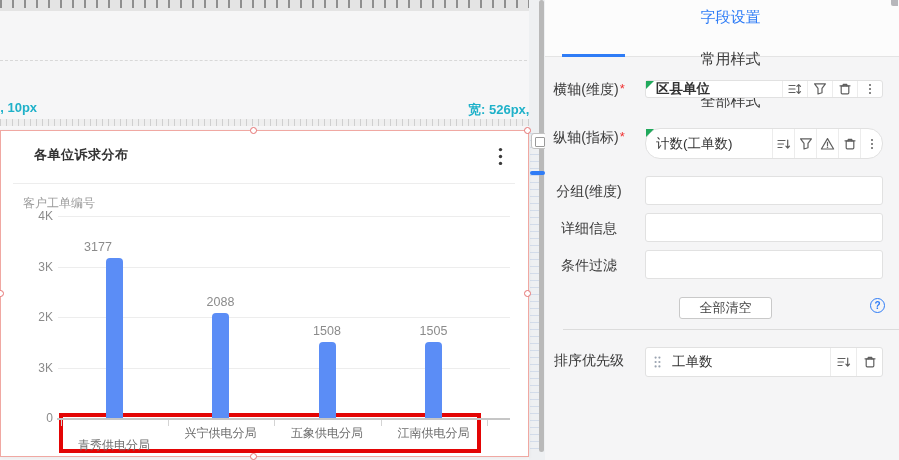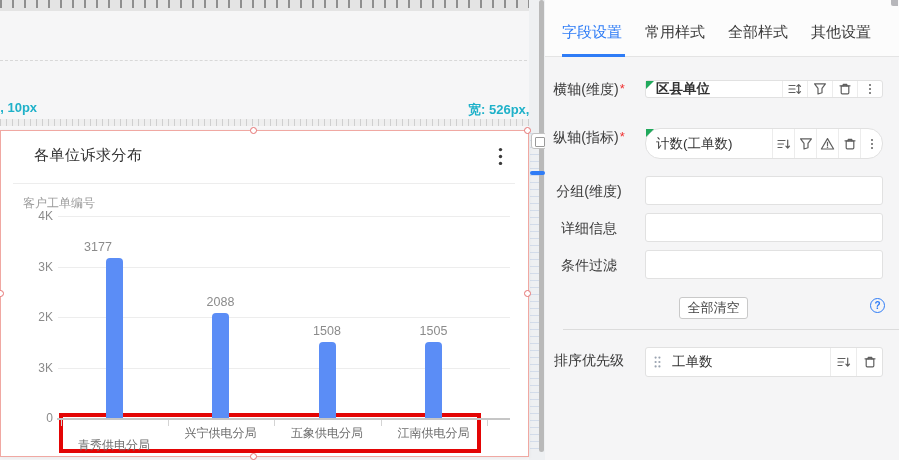--- a/index.html
+++ b/index.html
@@ -24,50 +24,50 @@
   #scroll-thumb { left:539px; top:0; width:5px; height:452px; background:#b9b9b9; border-radius:3px; }
   #blue-accent { left:530px; top:171px; width:15px; height:4px; background:#2f7cf6; border-radius:2px; }
   #mini-btn { left:531px; top:133px; width:16px; height:16px; background:#fff; border:1px solid #c2c2c2; border-radius:3px; }
   #mini-btn::after { content:""; position:absolute; left:3px; top:3px; width:8px; height:8px; border:1px solid #9a9a9a; border-radius:1px; }
   #corner-mark { left:891px; top:0; width:7px; height:6px; background:#b7b7bb; border-radius:0 0 0 2px; }
 
   
   #card { left:0; top:130px; width:529px; height:327px; background:#fff;
     border:1px solid #f0a8a2; box-shadow:0 1px 4px rgba(0,0,0,.06); }
   .handle { position:absolute; width:7px; height:7px; background:#fff; border:1px solid #e57373; border-radius:50%; z-index:9; }
-  #card-title { left:33px; top:15px; font-size:15px; color:#333; font-weight:normal; letter-spacing:.5px; }
+  #card-title { left:33px; top:15px; font-size:13px; color:#333; font-weight:bold; letter-spacing:.5px; }
   #card-menu { left:488px; top:13px; width:22px; height:24px; display:flex; align-items:center; justify-content:center; cursor:pointer; }
   #card-divider { left:12px; top:52px; width:502px; border-top:1px solid #ededed; }
   #y-axis-title { left:22px; top:64px; font-size:12px; color:#9b9b9b; }
   .gridline { position:absolute; left:57px; width:452px; border-top:1px solid #ededed; }
   .axis-line { position:absolute; left:56px; width:453px; height:2px; background:#c6c6c6; z-index:4; }
   .ytick { position:absolute; left:10px; width:42px; text-align:right; font-size:12px; color:#8b8b8b; }
   .bar { position:absolute; background:#5b8df6; border-radius:4px 4px 0 0; z-index:3; }
   .bar-value { position:absolute; font-size:12.5px; color:#8b8b8b; text-align:center; width:60px; z-index:5; }
   .xlabel { position:absolute; font-size:12px; color:#6d6d6d; text-align:center; width:96px; z-index:5; }
   .xtick { position:absolute; width:1px; height:6px; background:#d4d4d4; z-index:4; }
   #red-annotation { position:absolute; border:4px solid #e30505; z-index:2; }
 
   
   #panel { left:545px; top:0; width:354px; height:460px; background:#f5f5f6; }
   #tabstrip { left:0; top:0; width:354px; height:57px; background:#fcfcfc; border-bottom:1px solid #e4e4e4;
-    display:flex; align-items:center; padding:8px 0 0 17px; gap:23px; }
+    display:flex; align-items:center; padding:8px 0 0 17px; gap:23px;flex-direction:column; }
   .tab { font-size:15px; color:#3c3c3c; cursor:pointer; white-space:nowrap; }
   .tab.active { color:#2e7cf6; }
   #tab-underline { left:17px; top:54px; width:63px; height:3px; background:#2e7cf6; }
   .frow-label { position:absolute; left:0; width:88px; text-align:center; font-size:14px; color:#3a3a3a; white-space:nowrap; }
   .req { color:#f03030; font-size:13px; vertical-align:top; margin-left:1px; }
   .fbox { position:absolute; left:100px; width:238px; background:#fff; border:1px solid #e1e1e1; border-radius:3px; }
   .fbox .ftext { position:absolute; left:10px; top:0; bottom:0; display:flex; align-items:center; font-size:13.5px; color:#333; }
   .corner-green { position:absolute; left:0; top:0; width:0; height:0;
     border-top:8px solid #21a95c; border-right:8px solid transparent; }
   .icon-cells { position:absolute; right:0; top:0; bottom:0; display:flex; }
   .icon-cell { display:flex; align-items:center; justify-content:center; border-left:1px solid #ececec; cursor:pointer; }
   .icon-cell svg { display:block; }
-  #clear-btn { left:134px; top:297px; width:69px; height:22px; background:#fff; border:1px solid #c9c9c9; border-radius:3px;
+  #clear-btn { left:134px; top:297px; width:93px; height:22px; background:#fff; border:1px solid #c9c9c9; border-radius:3px;
     font-size:13px; color:#444; display:flex; align-items:center; justify-content:center; cursor:pointer; }
   #help-btn { left:325px; top:298px; width:15px; height:15px; border:1.5px solid #2e7cf6; border-radius:50%;
     color:#2e7cf6; font-size:10px; font-weight:bold; display:flex; align-items:center; justify-content:center; cursor:pointer; }
   #panel-divider { left:18px; top:329px; width:336px; border-top:1px solid #dcdcdc; }
   #sort-box .drag { position:absolute; left:8px; top:0; bottom:0; display:flex; align-items:center; }
   #sort-box .ftext { left:26px;font-family:Liberation Mono, monospace; }
 </style>
 </head>
 <body>
 

